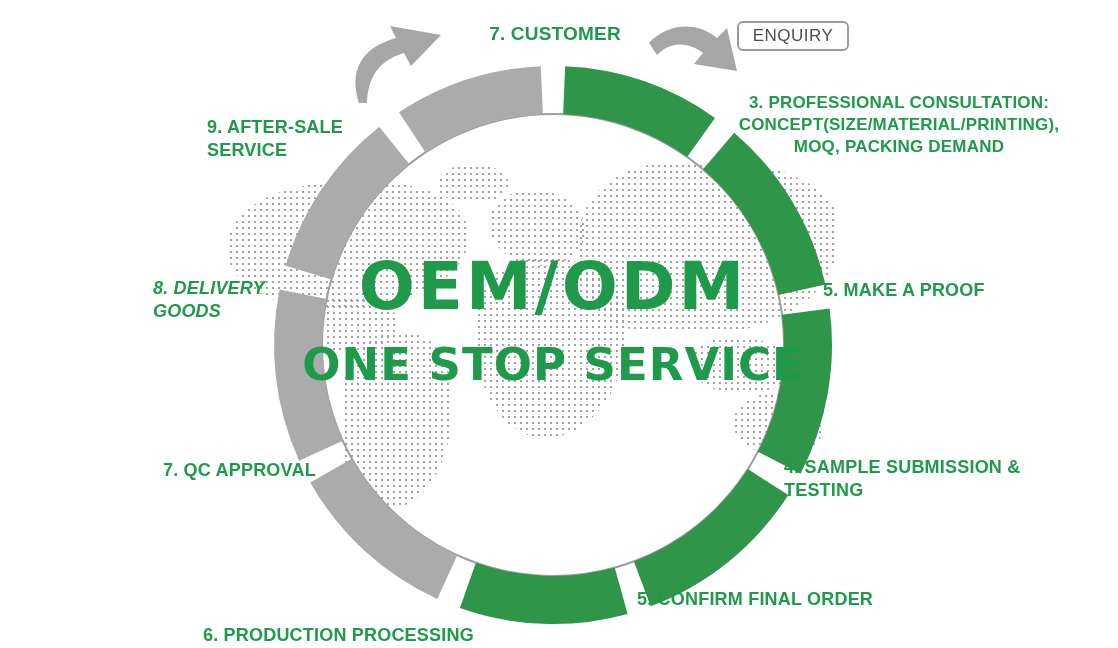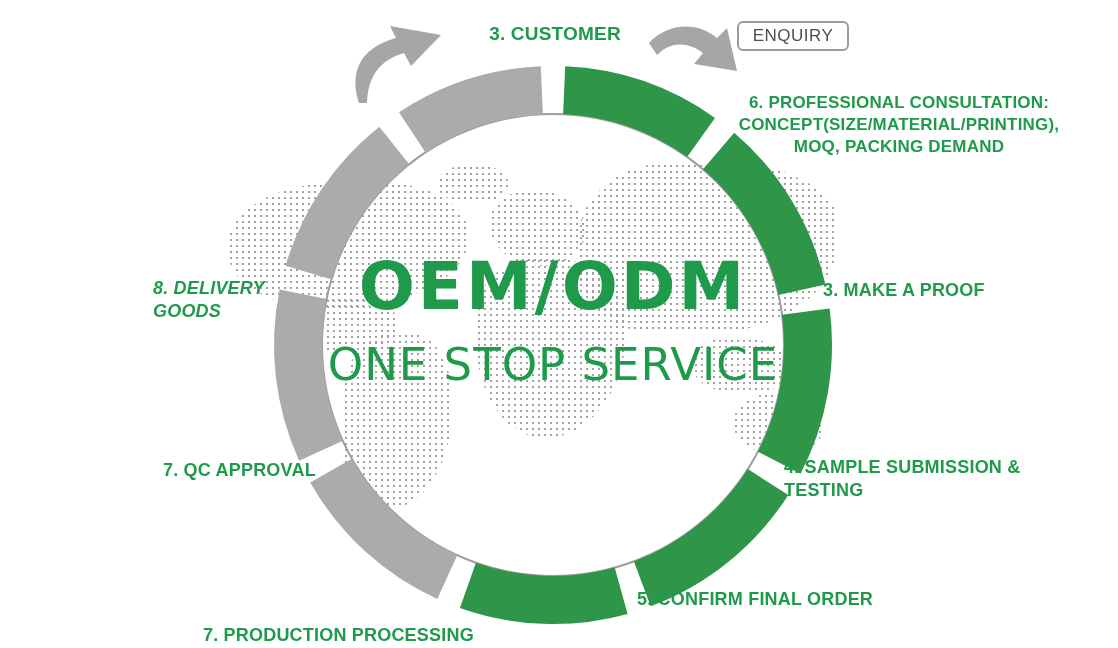--- a/index.html
+++ b/index.html
@@ -74,21 +74,21 @@
     font-family: "DejaVu Sans", sans-serif;
     white-space: nowrap;
   }
   #title-line1 {
     top: 252px;
     font-size: 66px; font-weight: bold;
     letter-spacing: 3px; line-height: 1.05; text-align: center;
   }
   #title-line2 {
     top: 341px;
-    font-size: 45px; font-weight: normal;
+    font-size: 45px; font-weight: bold;
     letter-spacing: 1px; line-height: 1.05;
   }
 
   
   #enquiry {
     position: absolute; left: 737px; top: 21px;
     width: 112px; height: 30px;
     z-index: 4;
     box-sizing: border-box;
     border: 2px solid var(--enquiry-border, #9b9b9b);
@@ -132,52 +132,56 @@
         <path d="M285.5,265.8 A279,279 0 0 1 379.3,126.7 L409.2,164.2 A231,231 0 0 0 331.5,279.4 Z" fill="#ababab"></path>
         <path d="M399.0,112.3 A279,279 0 0 1 540.8,66.3 L542.9,114.2 A231,231 0 0 0 425.5,152.4 Z" fill="#ababab"></path>
       </g>
     <path d="M359,103 C349,72 360,48 396,38 L390,26 L441,35 L411,66 L404,53 C380,60 368,76 367,103 Z" style="fill: var(--arrow-gray, #a6a6a6)"></path>
     <path d="M649,43 C666,24 696,20 717,38 L727,28 L737,71 L694,64 L703,53 C688,42 671,41 657,55 Z" style="fill: var(--arrow-gray, #a6a6a6)"></path>
   </svg>
 
   <div id="enquiry">ENQUIRY</div>
 
   <div class="step-label pos-1">
-    <span>3. CUSTOMER</span>
+    <span>7. CUSTOMER</span>
   </div>
 
   <div class="step-label pos-2">
-    <span>6. PROFESSIONAL CONSULTATION:</span>
+    <span>3. PROFESSIONAL CONSULTATION:</span>
     <span>CONCEPT(SIZE/MATERIAL/PRINTING),</span>
     <span>MOQ, PACKING DEMAND</span>
   </div>
 
   <div class="step-label pos-3">
-    <span>3. MAKE A PROOF</span>
+    <span>5. MAKE A PROOF</span>
   </div>
 
   <div class="step-label pos-4">
     <span>4. SAMPLE SUBMISSION &amp;</span>
     <span>TESTING</span>
   </div>
 
   <div class="step-label pos-5">
     <span>5. CONFIRM FINAL ORDER</span>
   </div>
 
   <div class="step-label pos-6">
-    <span>7. PRODUCTION PROCESSING</span>
+    <span>6. PRODUCTION PROCESSING</span>
   </div>
 
   <div class="step-label pos-7">
     <span>7. QC APPROVAL</span>
   </div>
 
   <div class="step-label pos-8">
     <span>8. DELIVERY</span>
     <span>GOODS</span>
   </div>
 
+  <div class="step-label pos-9">
+    <span>9. AFTER-SALE</span>
+    <span>SERVICE</span>
+  </div>
 
   <div id="title-line1" class="center-line">OEM/ODM</div>
   <div id="title-line2" class="center-line">ONE STOP SERVICE</div>
 
 </div>
 
 </body></html>

